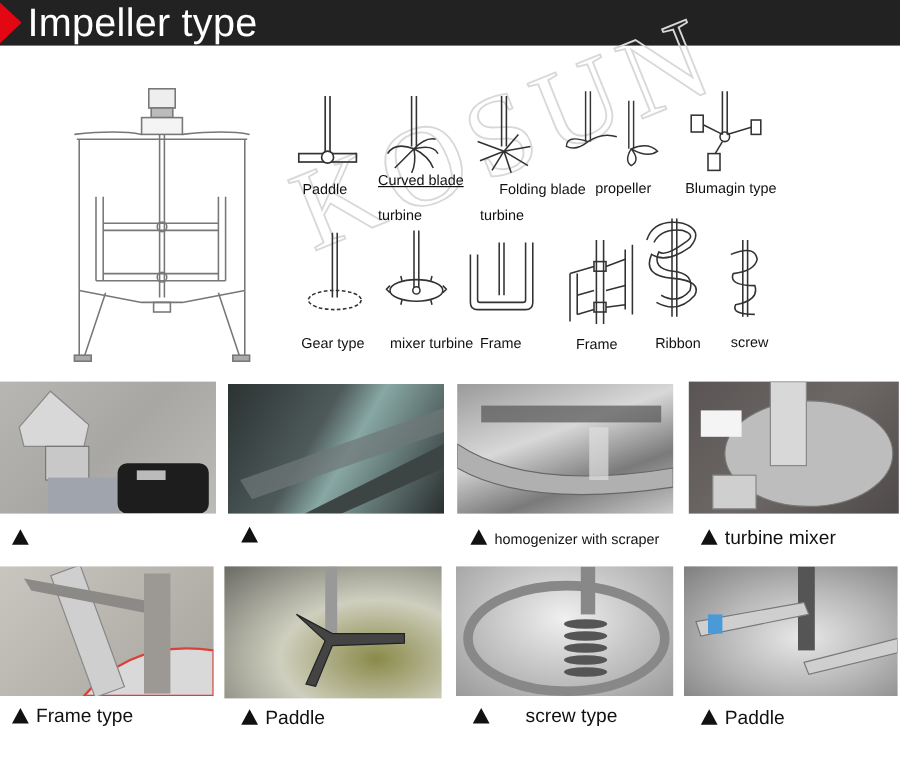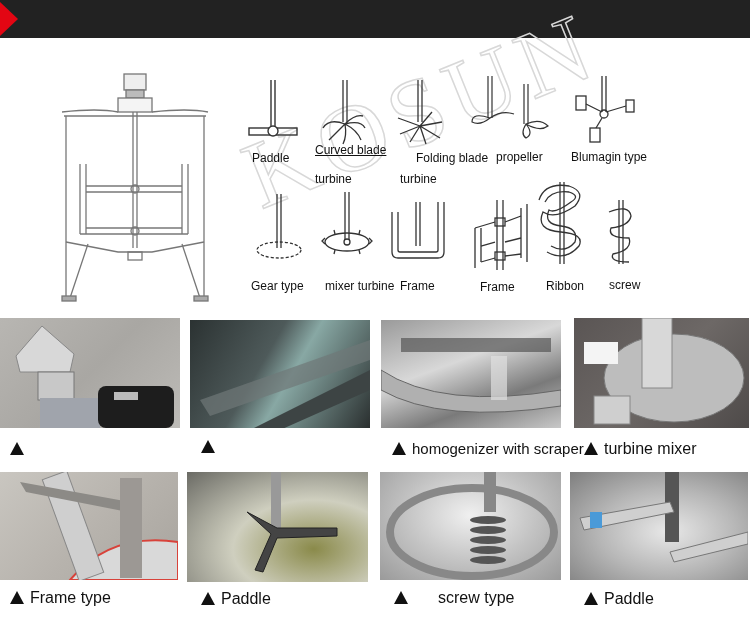--- a/index.html
+++ b/index.html
@@ -8,27 +8,28 @@
   .header .arrow { position:absolute; left:0; top:2px; width:0; height:0; border-top:17px solid transparent; border-bottom:17px solid transparent; border-left:18px solid #e30613; }
   .header .title { position:absolute; left:23px; top:-1px; font-size:33px; color:#ffffff; line-height:40px; letter-spacing:0.2px; }
   .watermark { position:absolute; left:228px; top:128px; font-family:"Liberation Serif", serif; font-size:96px; color:transparent; -webkit-text-stroke:1.5px #d8d8d8; transform:rotate(-22deg); transform-origin:left top; letter-spacing:8px; pointer-events:none; }
   .tank { position:absolute; left:58px; top:72px; width:170px; height:232px; }
   .imp { position:absolute; }
   .imp svg { display:block; }
   .lbl { position:absolute; font-size:12px; color:#111; line-height:21px; white-space:nowrap; }
   .photo { position:absolute; overflow:hidden; }
   .cap { position:absolute; font-size:16px; color:#111; white-space:nowrap; line-height:20px; }
   .cap .tri { display:inline-block; width:0; height:0; border-left:7px solid transparent; border-right:7px solid transparent; border-bottom:13px solid #111; margin-right:6px; vertical-align:-1px; }
-  .cap.small { font-size:15px; }
+  .cap.small { font-size:12px; }
 </style>
 </head>
 <body>
 
 <div class="header">
   <div class="arrow"></div>
+  <div class="title">Impeller type</div>
 </div>
 
 <div class="tank">
   <svg width="170" height="232" viewBox="0 0 170 232" fill="none" stroke="#777" stroke-width="1.3">
     <rect x="66" y="2" width="22" height="16" fill="#eee"></rect>
     <rect x="68" y="18" width="18" height="8" fill="#bbb"></rect>
     <rect x="60" y="26" width="34" height="14" fill="#f4f4f4"></rect>
     <path d="M4 40 Q40 36 60 40 M94 40 Q130 36 150 40"></path>
     <line x1="8" y1="44" x2="8" y2="170"></line>
       <line x1="146" y1="44" x2="146" y2="170"></line>

